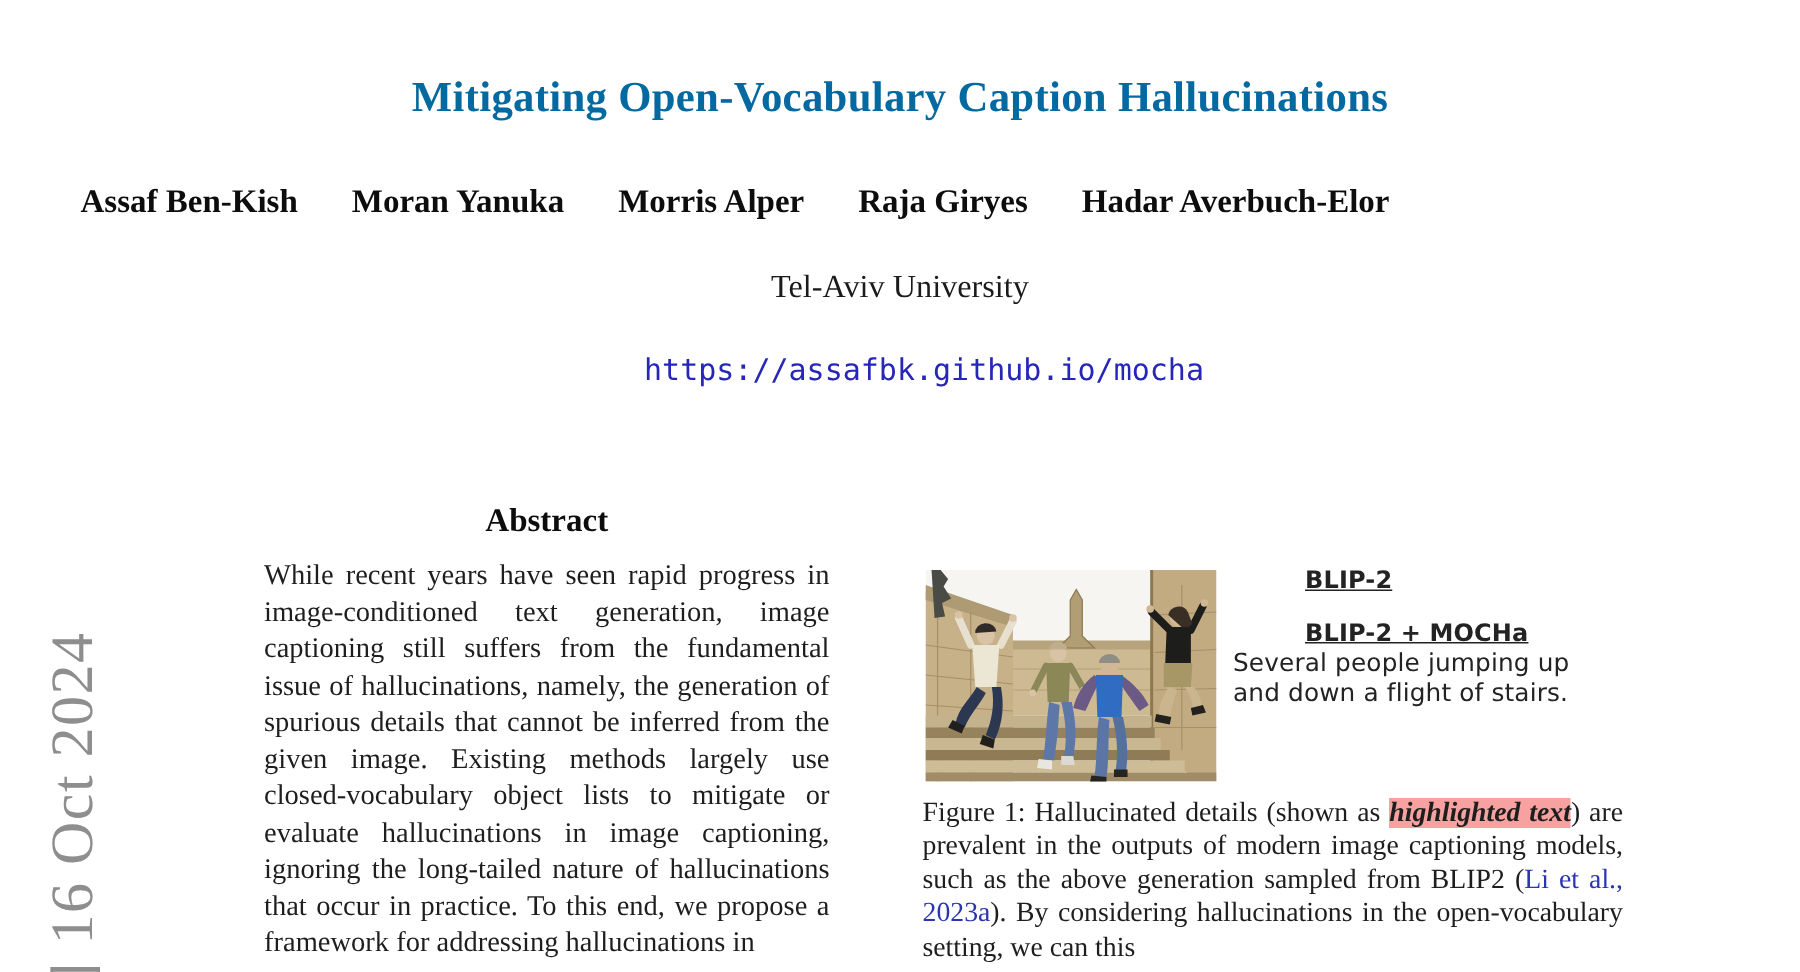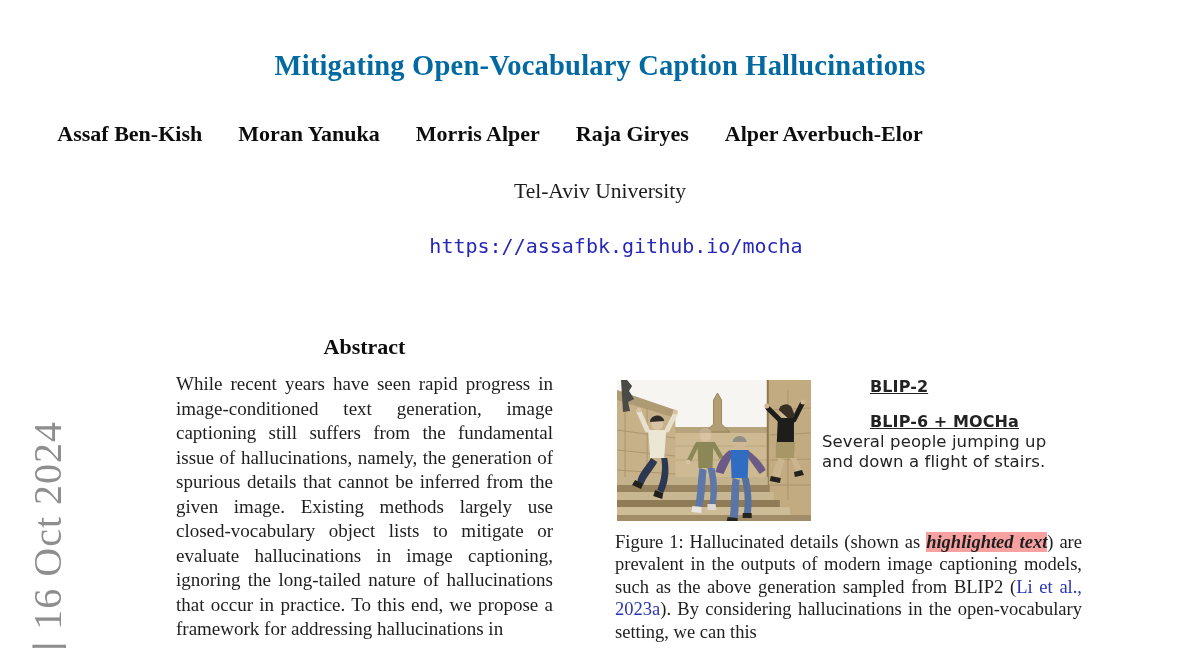--- a/index.html
+++ b/index.html
@@ -64,21 +64,21 @@
 
 <div class="stamp">] 16 Oct 2024</div>
 
 <h1 class="title">Mitigating Open-Vocabulary Caption Hallucinations</h1>
 
 <div class="authors">
   <span>Assaf Ben-Kish</span>
   <span>Moran Yanuka</span>
   <span>Morris Alper</span>
   <span>Raja Giryes</span>
-  <span>Alper Averbuch-Elor</span>
+  <span>Hadar Averbuch-Elor</span>
 </div>
 
 <div class="affiliation">Tel-Aviv University</div>
 
 <a class="url" href="#">https://assafbk.github.io/mocha</a>
 
 <div class="abstract-head">Abstract</div>
 
 <div class="abstract-body">While recent years have seen rapid progress in image-conditioned text generation, image captioning still suffers from the fundamental issue of hallucinations, namely, the generation of spurious details that cannot be inferred from the given image. Existing methods largely use closed-vocabulary object lists to mitigate or evaluate hallucinations in image captioning, ignoring the long-tailed nature of hallucinations that occur in practice. To this end, we propose a framework for addressing hallucinations in</div>
 
@@ -179,20 +179,20 @@
       <path d="M176,92 l8,-2 2,5 -9,2 z" fill="#23211e"></path>
     </g>
   </svg>
 </div>
 
 <div class="fig-side">
   <div>
     <div class="fig-label">BLIP-2</div>
   </div>
   <div class="block2">
-    <div class="fig-label">BLIP-6 + MOCHa</div>
+    <div class="fig-label">BLIP-2 + MOCHa</div>
     <div class="fig-cap">Several people jumping up and down a flight of stairs.</div>
   </div>
 </div>
 
 <div class="fig-caption">
   <span>Figure 1: Hallucinated details (shown as </span><span class="hl">highlighted text</span><span>) are prevalent in the outputs of modern image captioning models, such as the above generation sampled from BLIP2 (</span><a class="cite" href="#">Li et al., 2023a</a><span>). By considering hallucinations in the open-vocabulary setting, we can this</span>
 </div>
 
 </body></html>

